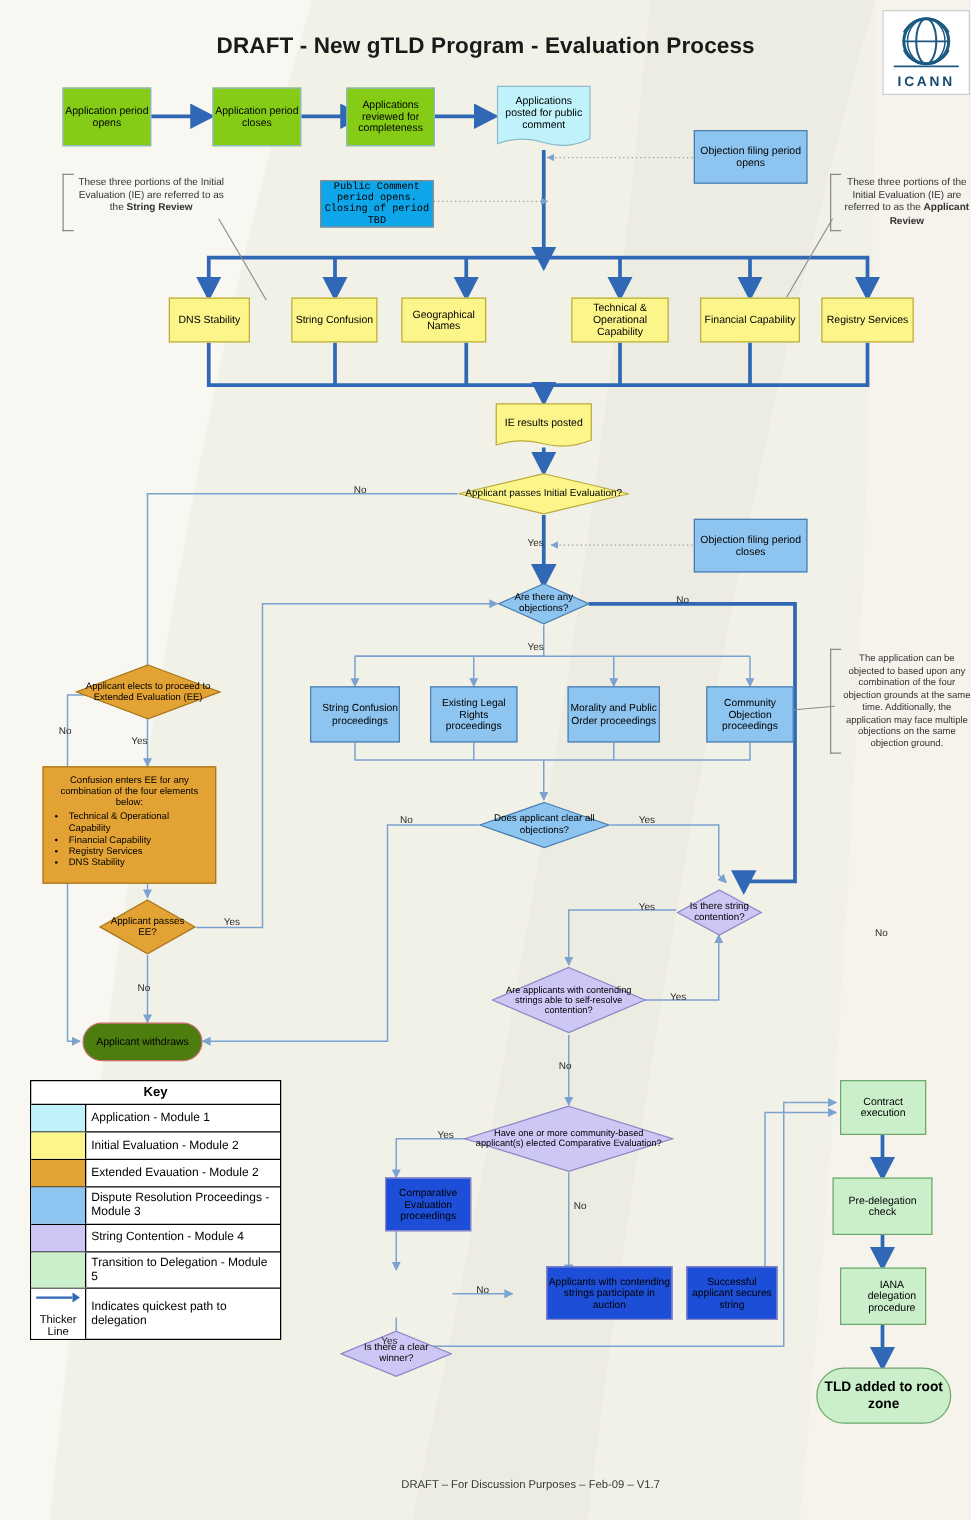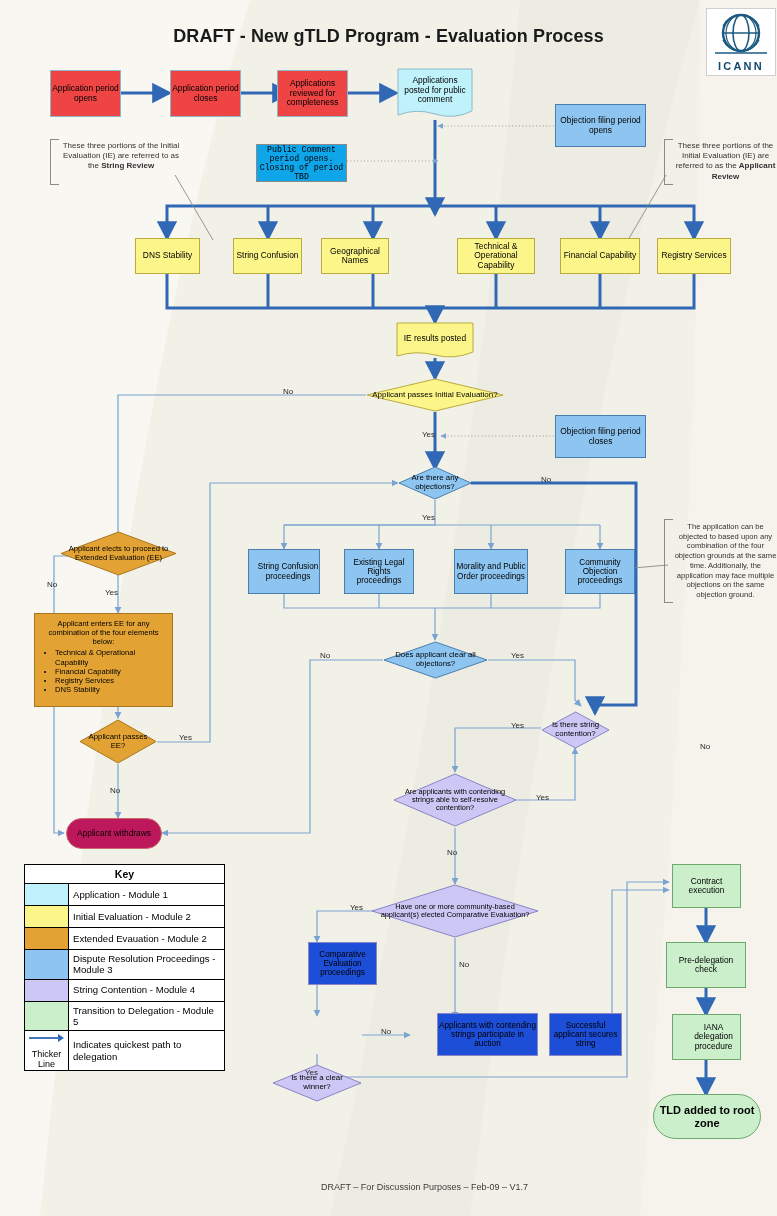--- a/index.html
+++ b/index.html
@@ -11,28 +11,28 @@
     position:relative;
   }
   #stage{position:absolute;left:0;top:0;width:777px;height:1216px;}
   #bg{position:absolute;left:0;top:0;width:777px;height:1216px;}
   #edges{position:absolute;left:0;top:0;width:777px;height:1216px;pointer-events:none;}
   .node{position:absolute;box-sizing:border-box;display:flex;align-items:center;justify-content:center;text-align:center;}
   .node .t{display:block;width:100%;line-height:1.12;}
 
   
   .rect{border:1px solid #7a9bbf;}
-  .app   {background:#ef4444;border:1px solid #8fb8c6;}
+  .app   {background:#84cc16;border:1px solid #8fb8c6;}
   .ie    {background:#fcf58a;border:1px solid #b9ab3e;}
   .ee    {background:#e3a334;border:1px solid #a9761d;}
   .drp   {background:#8ec5f0;border:1px solid #4a7fad;}
   .sc    {background:#1d4ed8;border:1px solid #8a85c4;margin-left:25px;}
   .tdel  {background:#cbefcb;border:1px solid #6da86d;}
   .grey  {background:#0ea5e9;border:1px solid #8a8a8a;font-family:Liberation Mono, monospace;}
-  .pink  {background:#be185d;border:1px solid #c76a6a;}
+  .pink  {background:#4d7c0f;border:1px solid #c76a6a;}
 
   .diam{position:absolute;display:flex;align-items:center;justify-content:center;}
   .diam .dbg{position:absolute;left:0;top:0;width:100%;height:100%;}
   .diam .t{position:relative;z-index:2;line-height:1.12;padding:0 6px;box-sizing:border-box;width:100%;text-align:center;}
 
   .pill{border-radius:999px;}
 
   .label{position:absolute;color:#2a2a2a;white-space:nowrap;}
 
   .note{position:absolute;box-sizing:border-box;text-align:center;color:#333;line-height:1.28;}
@@ -315,21 +315,21 @@
   <div class="diam" style="left:60px;top:531px;width:117px;height:45px;">
     <svg class="dbg" viewBox="0 0 117 45" preserveAspectRatio="none">
         <polygon points="58.5,1 116,22.5 58.5,44 1,22.5" fill="#e3a334" stroke="#a9761d" stroke-width="1"></polygon>
       </svg>
     <span class="t" style="font-size:7.6px;">Applicant elects to proceed to Extended Evaluation (EE)</span>
   </div>
   <div class="label" style="left:47px;top:580px;font-size:8px;">No</div>
   <div class="label" style="left:105px;top:588px;font-size:8px;">Yes</div>
 
   <div class="node rect ee" style="left:34px;top:613px;width:139px;height:94px;display:block;padding:5px 4px 0 4px;">
-    <div style="font-size:7.6px;text-align:center;line-height:1.2;">Applicant enters EE for any combination of the four elements below:</div>
+    <div style="font-size:7.6px;text-align:center;line-height:1.2;">Confusion enters EE for any combination of the four elements below:</div>
     <ul style="margin:2px 0 0 0;padding-left:16px;text-align:left;font-size:7.6px;line-height:1.22;">
       <li>Technical &amp; Operational Capability</li>
       <li>Financial Capability</li>
       <li>Registry Services</li>
       <li>DNS Stability</li>
     </ul>
   </div>
 
   <div class="diam" style="left:79px;top:719px;width:78px;height:45px;">
     <svg class="dbg" viewBox="0 0 78 45" preserveAspectRatio="none">

